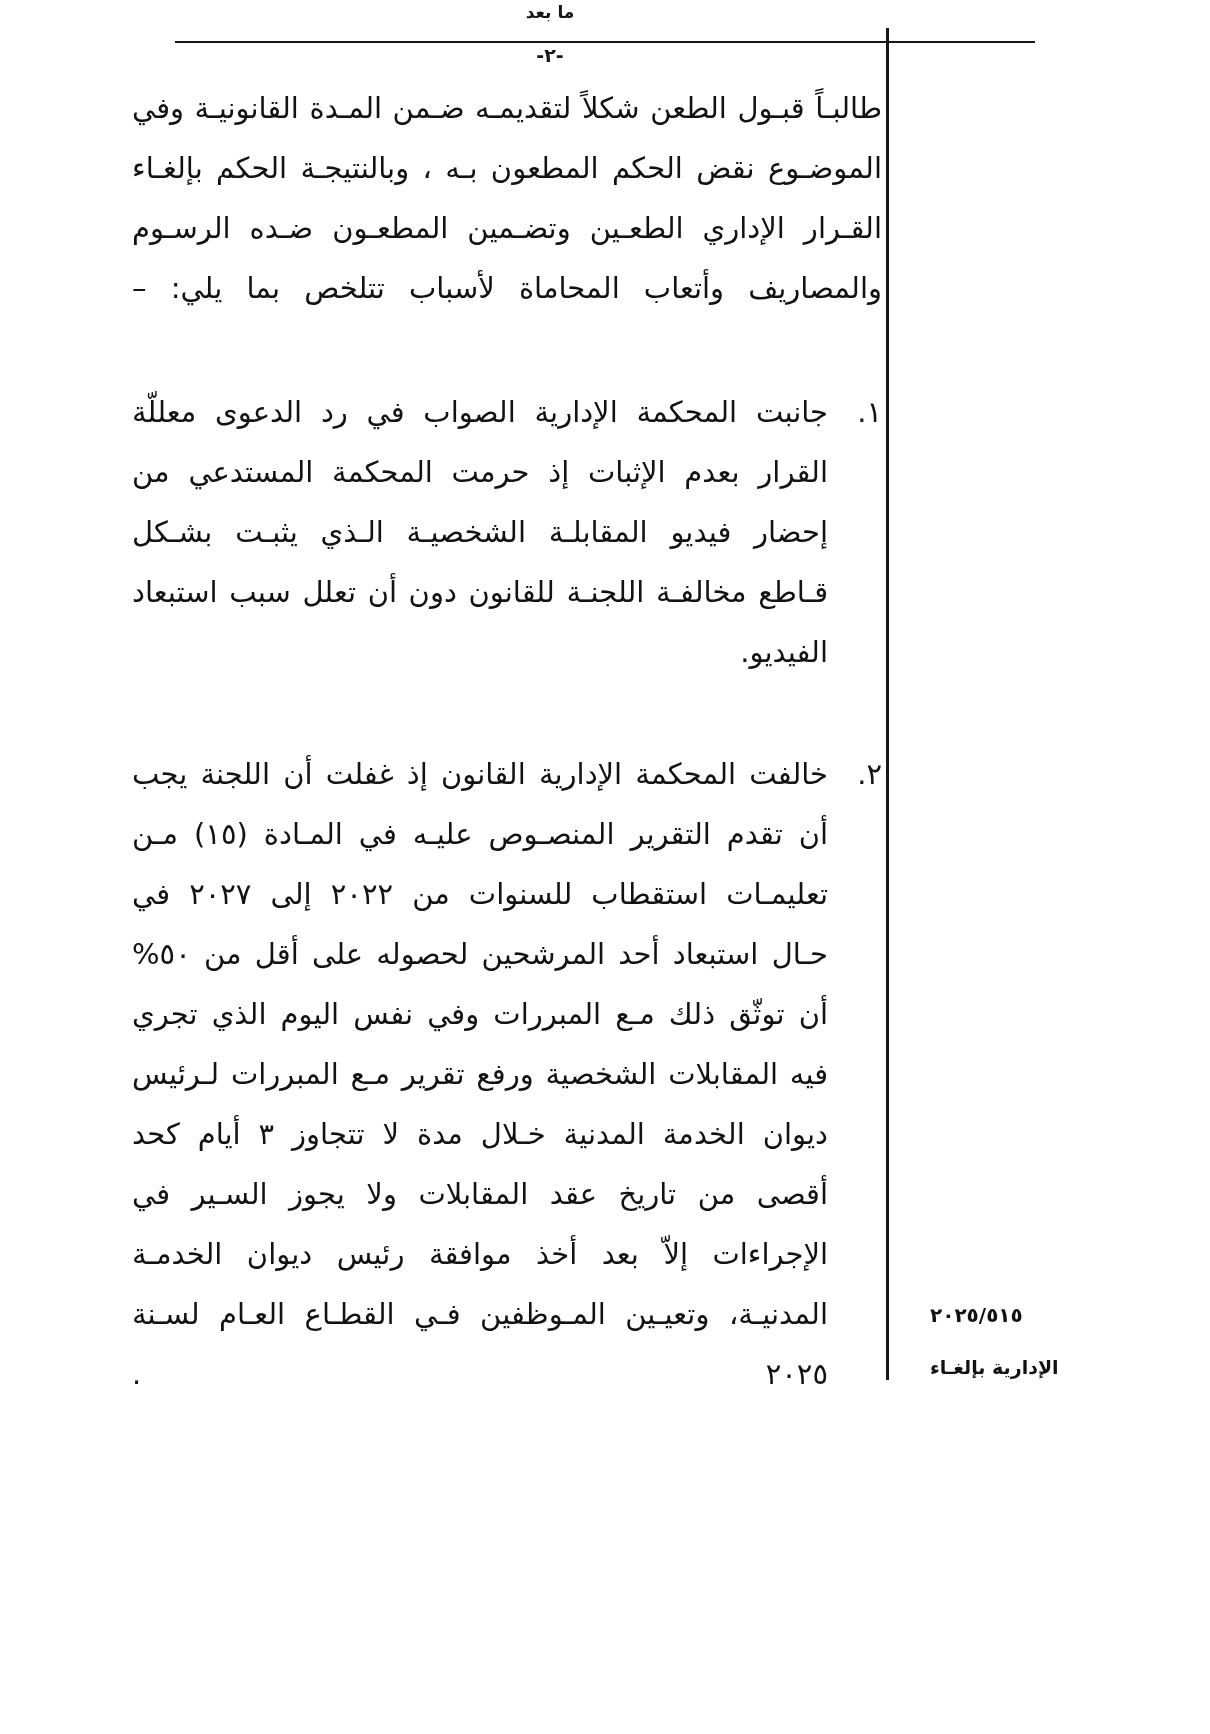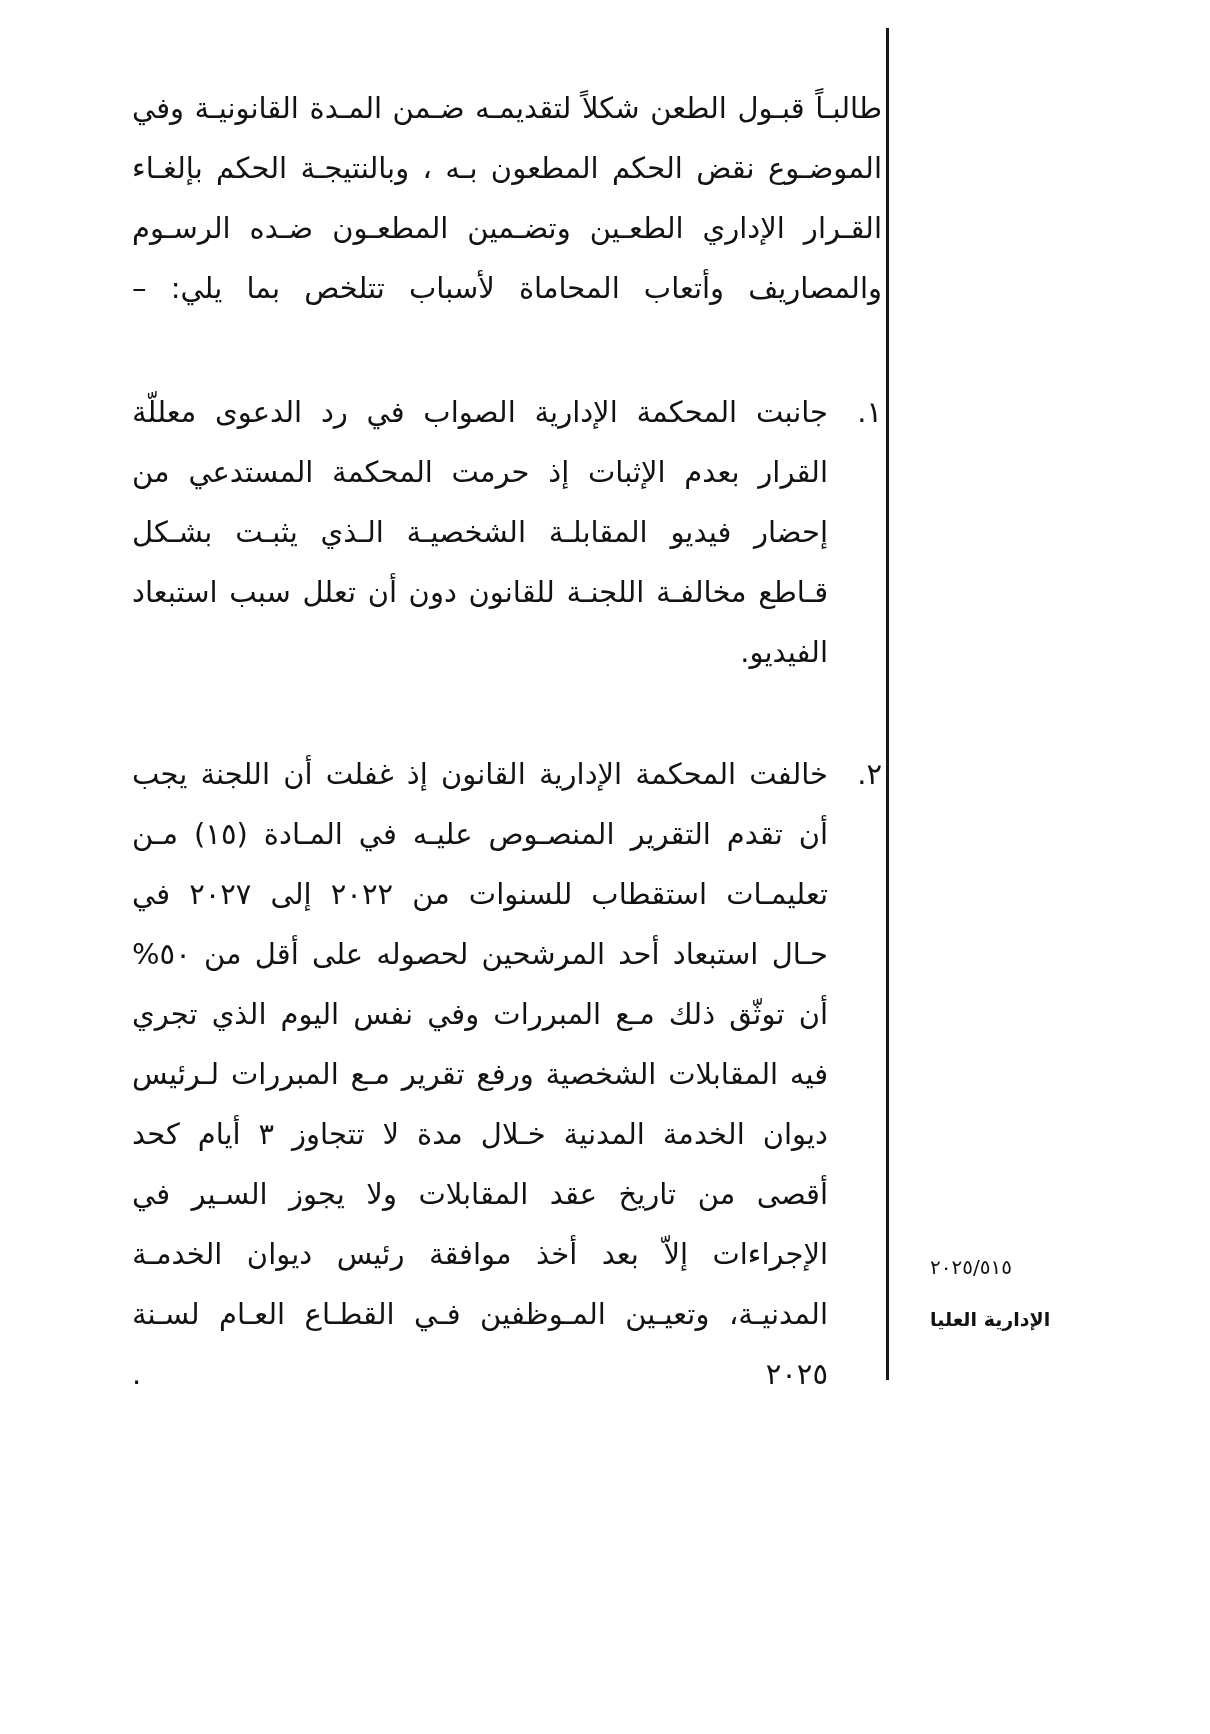--- a/index.html
+++ b/index.html
@@ -139,38 +139,44 @@
     position: absolute;
     top: 1252px;
     left: 930px;
     width: 230px;
     direction: rtl;
     text-align: left;
     color: #101214;
   }
   .stamp-code {
     font-size: 20px;
-    font-weight: 400;
+    font-weight: 700;
     line-height: 30px;
     letter-spacing: 0.5px;
     white-space: nowrap;
+    margin-top: 48px;
   }
   .stamp-label {
     font-size: 19px;
     font-weight: 700;
     line-height: 30px;
     margin-top: 22px;
     white-space: nowrap;
   }
 </style>
 </head>
 <body>
 
 <div class="page">
 
+  <div class="doc-header">
+    <div class="header-note">ما بعد</div>
+    <div class="header-rule"></div>
+    <div class="page-number">-٢-</div>
+  </div>
 
   <div class="margin-rule"></div>
 
   <div class="doc-body">
 
     <p class="para opening"><span class="b">طالبـاً قبـول الطعن</span><span> شكلاً لتقديمـه ضـمن المـدة القانونيـة وفي الموضـوع نقض الحكم المطعون بـه ، وبالنتيجـة الحكم بإلغـاء القـرار الإداري الطعـين وتضـمين المطعـون ضـده الرسـوم والمصاريف وأتعاب المحاماة </span><span class="b">لأسباب تتلخص بما يلي:</span><span> –</span></p>
 
     <ol class="numbered">
       <li class="num-item">
         <span class="num-marker">١.</span>
@@ -179,16 +185,16 @@
       <li class="num-item">
         <span class="num-marker">٢.</span>
         <span class="num-text">خالفت المحكمة الإدارية القانون إذ غفلت أن اللجنة يجب أن تقدم التقرير المنصـوص عليـه في المـادة (١٥) مـن تعليمـات استقطاب للسنوات من ٢٠٢٢ إلى ٢٠٢٧ في حـال استبعاد أحد المرشحين لحصوله على أقل من ٥٠% أن توثّق ذلك مـع المبررات وفي نفس اليوم الذي تجري فيه المقابلات الشخصية ورفع تقرير مـع المبررات لـرئيس ديوان الخدمة المدنية خـلال مدة لا تتجاوز ٣ أيام كحد أقصى من تاريخ عقد المقابلات ولا يجوز السـير في الإجراءات إلاّ بعد أخذ موافقة رئيس ديوان الخدمـة المدنيـة، وتعيـين المـوظفين فـي القطـاع العـام لسـنة ٢٠٢٥ .</span>
       </li>
     </ol>
 
   </div>
 
   <div class="footer-stamp">
     <div class="stamp-code">٢٠٢٥/٥١٥</div>
-    <div class="stamp-label">الإدارية العليا</div>
+    <div class="stamp-label">الإدارية بإلغـاء</div>
   </div>
 
 </div>
 
 </body></html>

